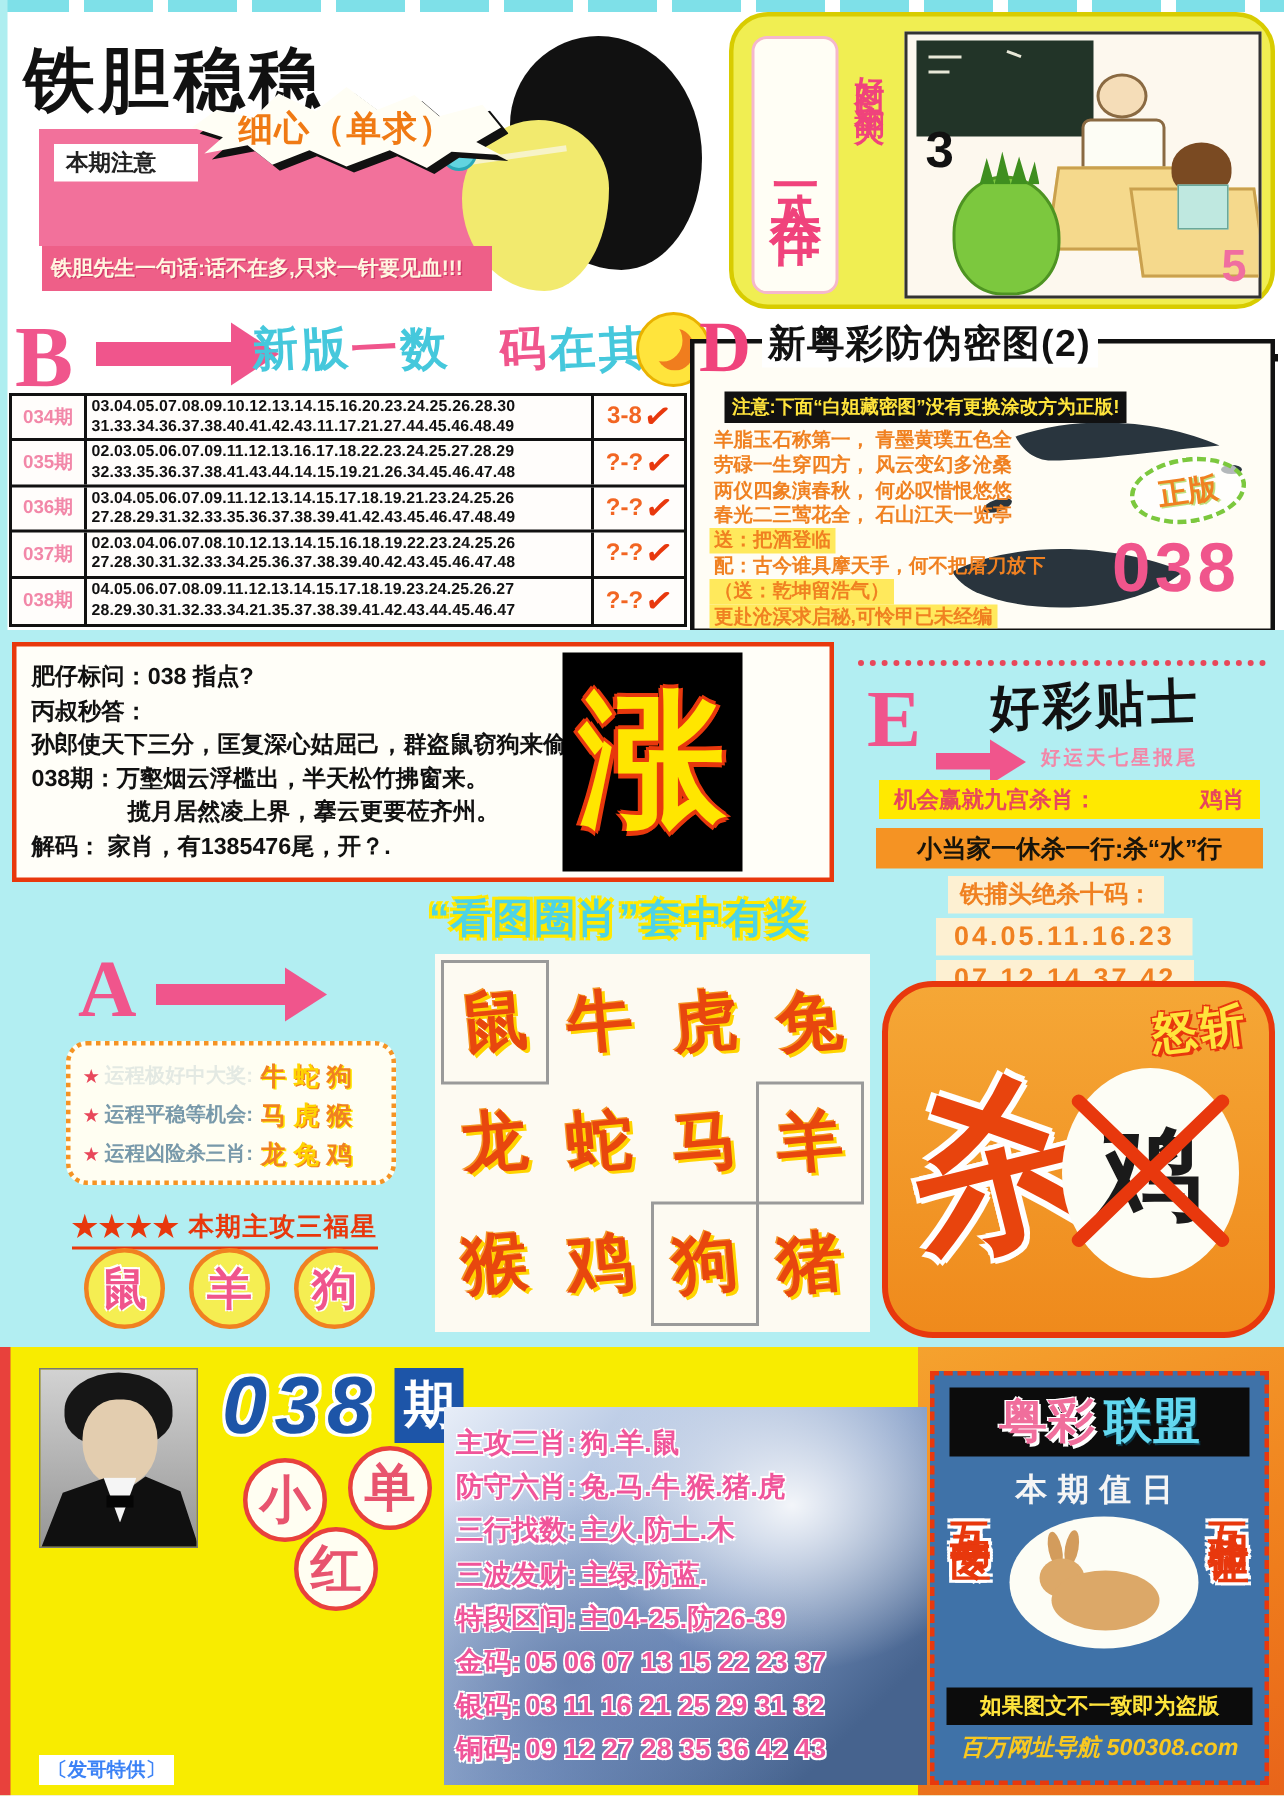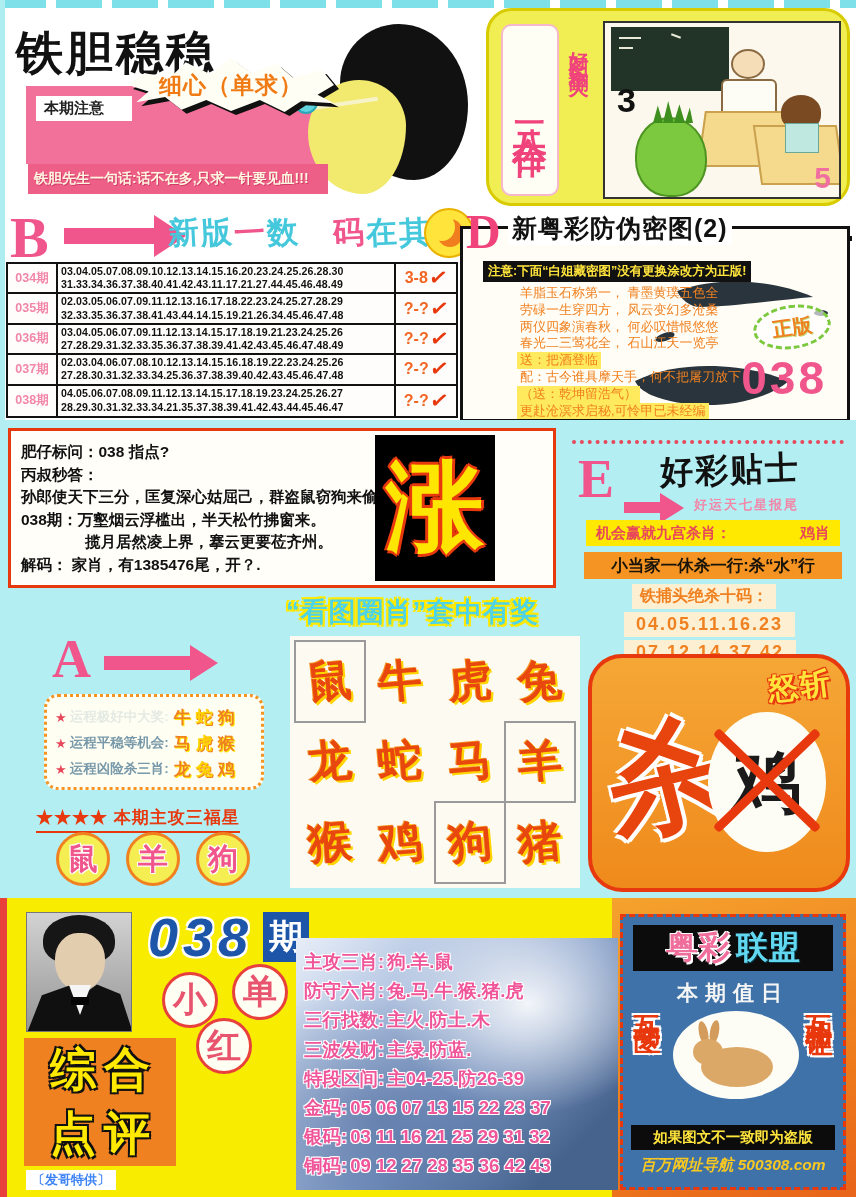--- a/index.html
+++ b/index.html
@@ -101,22 +101,22 @@
   .d-rule { position:absolute; left:0; right:0; top:26px; height:5px; background:#111; }
   .d-letter { position:absolute; left:6px; top:-6px; font-size:48px; font-weight:900; color:#f0437c;
               font-family:"Liberation Serif",serif; z-index:2; background:transparent; }
   .d-title { position:absolute; left:48px; top:2px; z-index:2; background:#fff; padding:0 4px;
              font-size:25px; font-weight:900; color:#111; letter-spacing:1px; }
   .d-box { position:absolute; left:0; top:16px; width:390px; height:196px; border:3px solid #111;
            background:#fffdf5; overflow:hidden; }
   .d-notice { position:absolute; left:20px; top:32px; background:#111; color:#ffe43c; font-size:12.5px;
               font-weight:bold; padding:2px 5px; z-index:2; white-space:nowrap; }
   .d-poem { position:absolute; left:10px; top:56px; z-index:2; }
-  .poem-line { font-size:13px; font-weight:normal; color:#f08121; line-height:16.8px; white-space:nowrap;
-               width:max-content; padding:0 3px;margin-left:44px; }
+  .poem-line { font-size:13px; font-weight:bold; color:#f08121; line-height:16.8px; white-space:nowrap;
+               width:max-content; padding:0 3px; }
   .poem-line.hl { background:#ffe95c; }
   .d-bird { position:absolute; right:0; top:44px; width:230px; height:160px; z-index:1; opacity:.92; }
   .d-stamp { position:absolute; right:16px; top:76px; width:78px; height:44px; border-radius:50%;
              border:3px dashed #7cc83e; background:rgba(255,255,255,.65); display:flex; align-items:center;
              justify-content:center; font-size:20px; font-weight:900; color:#f08121; transform:rotate(-8deg); z-index:3;
              text-shadow:1px 1px 0 #bfe080; }
   .d-period { position:absolute; right:20px; top:122px; font-size:46px; font-weight:900; color:#f0558c;
               letter-spacing:3px; z-index:3; }
   .d-dots { position:absolute; left:0; right:4px; top:216px; border-top:4px dotted #e8475a; }
 
@@ -166,21 +166,21 @@
               border-left:28px solid #f0558c; border-top:18px solid transparent; border-bottom:18px solid transparent; }
   .a-box { position:absolute; left:44px; top:694px; width:220px; height:96px; background:#fffef2;
            border:3px dotted #f59323; border-radius:14px; padding:7px 8px 4px; }
   .f-row { display:flex; align-items:center; height:26px; gap:3px; }
   .f-star { color:#e8475a; font-size:13px; }
   .f-label { font-size:13.5px; font-weight:bold; color:#7899aa; white-space:nowrap; }
   .f-label.faded { opacity:.2; }
   .f-z { font-size:17px; font-weight:900; margin-left:2px; }
   .z-o { color:#f08121; text-shadow:1px 1px 0 #ffe900; }
   .z-y { color:#ffd400; text-shadow:1px 1px 0 #f08121; }
-  .a-stars { position:absolute; left:36px; top:806px; font-size:17px; font-weight:900; color:#e8380d;
+  .a-stars { position:absolute; left:48px; top:806px; font-size:17px; font-weight:900; color:#e8380d;
              border-bottom:2px solid #e8380d; padding-bottom:2px; letter-spacing:1px; }
   .lucky { position:absolute; left:56px; top:832px; display:flex; gap:16px; }
   .lucky .circ { width:54px; height:54px; border-radius:50%; background:#f5ee52; border:3px solid #f08121;
              display:flex; align-items:center; justify-content:center; }
   .lucky .circ span { font-size:30px; font-weight:900; color:#f0558c;
              text-shadow:1px 1px 0 #fff,-1px -1px 0 #fff,1px -1px 0 #fff,-1px 1px 0 #fff; }
 
   
   .zp-title { position:absolute; left:286px; top:594px; font-size:27px; font-weight:900; color:#4ed4e4;
               letter-spacing:1px;
@@ -552,24 +552,20 @@
   <div class="period-big">
     <span class="p-num">038</span>
     <span class="p-suf">期</span>
   </div>
   <div id="mini-circles">
       <div class="mini c1">小</div>
       <div class="mini c2">单</div>
       <div class="mini c3">红</div>
     </div>
 
-  <div class="review">
-    <span>综合</span>
-    <span>点评</span>
-  </div>
   <div class="credit">〔发哥特供〕</div>
 
   <div class="tips" id="tips">
       <div class="tip-row">
         <span class="tip-label">主攻三肖:</span>
         <span class="tip-value">狗.羊.鼠</span>
       </div>
       <div class="tip-row">
         <span class="tip-label">防守六肖:</span>
         <span class="tip-value">兔.马.牛.猴.猪.虎</span>

